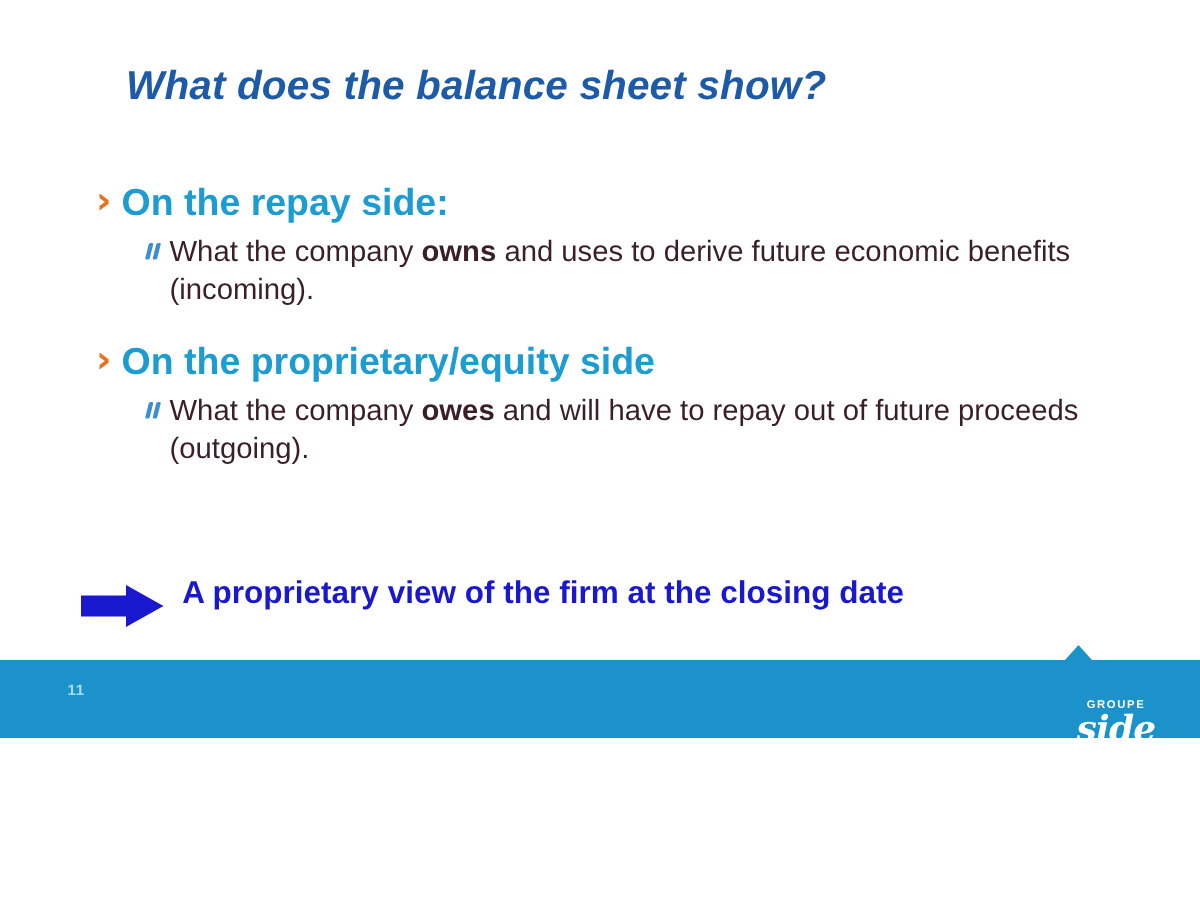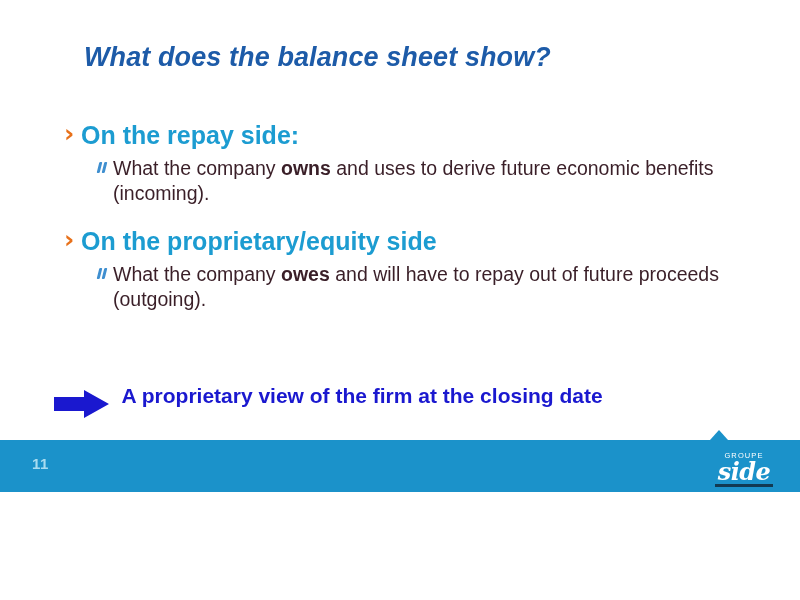--- a/index.html
+++ b/index.html
@@ -151,42 +151,42 @@
     left: 710px;
     bottom: 52px;
     width: 0;
     height: 0;
     border-left: 9px solid transparent;
     border-right: 9px solid transparent;
     border-bottom: 10px solid #1b92ca;
   }
   #page-number {
     position: absolute;
-    left: 32px;
+    left: 45px;
     top: 15px;
     color: #a9dcf0;
-    font-size: 15px;
+    font-size: 10px;
     font-weight: bold;
     letter-spacing: 0.5px;
   }
   #logo {
     position: absolute;
     right: 18px;
     top: 4px;
     width: 76px;
     height: 46px;
     text-align: center;
   }
   #logo-groupe {
     color: #ffffff;
     font-size: 7.5px;
-    font-weight: normal;
+    font-weight: bold;
     letter-spacing: 1.1px;
     line-height: 9px;
-    margin-top: 7px;
+    margin-top: 21px;
   }
   #logo-adeo {
     color: #ffffff;
     font-size: 24px;
     font-style: italic;
     font-weight: bold;
     font-family: "DejaVu Serif", serif;
     line-height: 25px;
     letter-spacing: -0.5px;
     margin-top: -1px;

